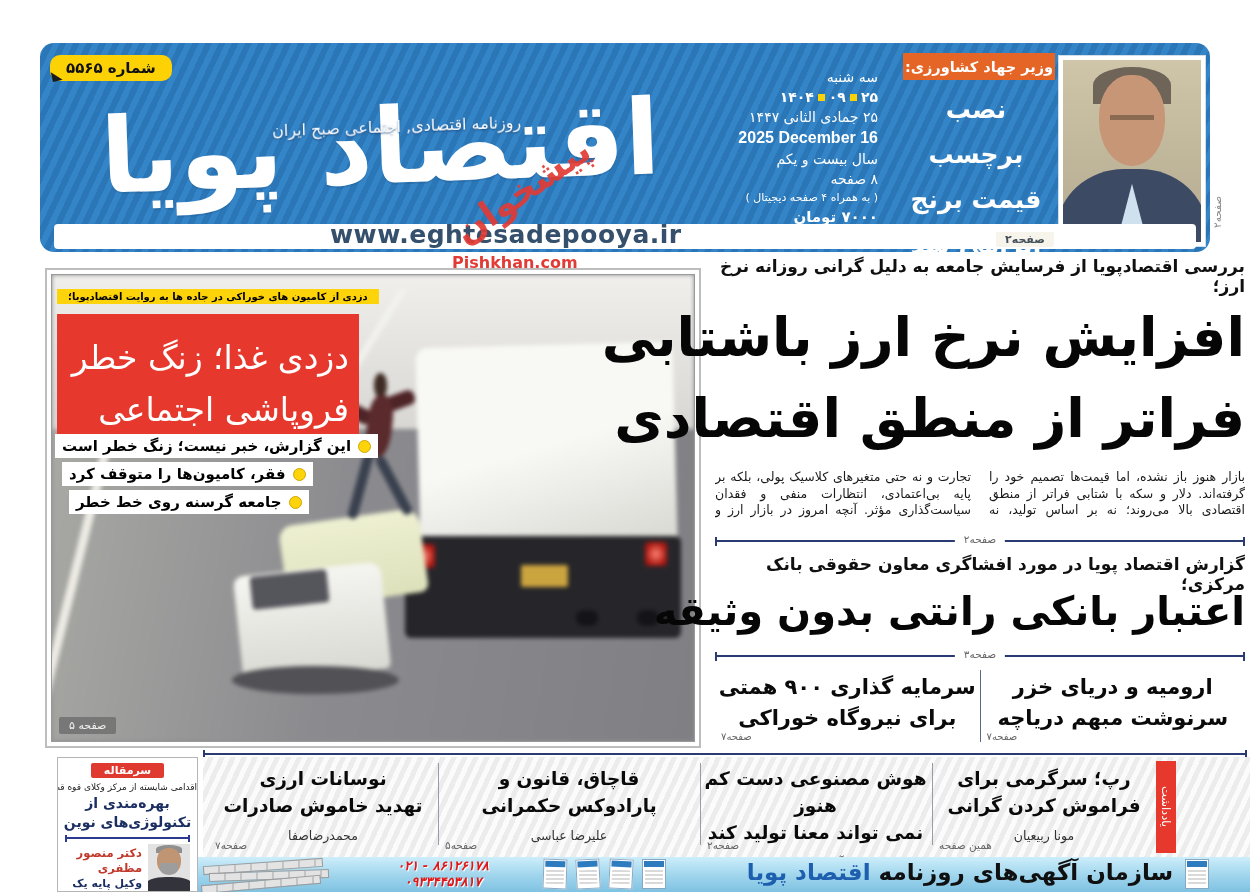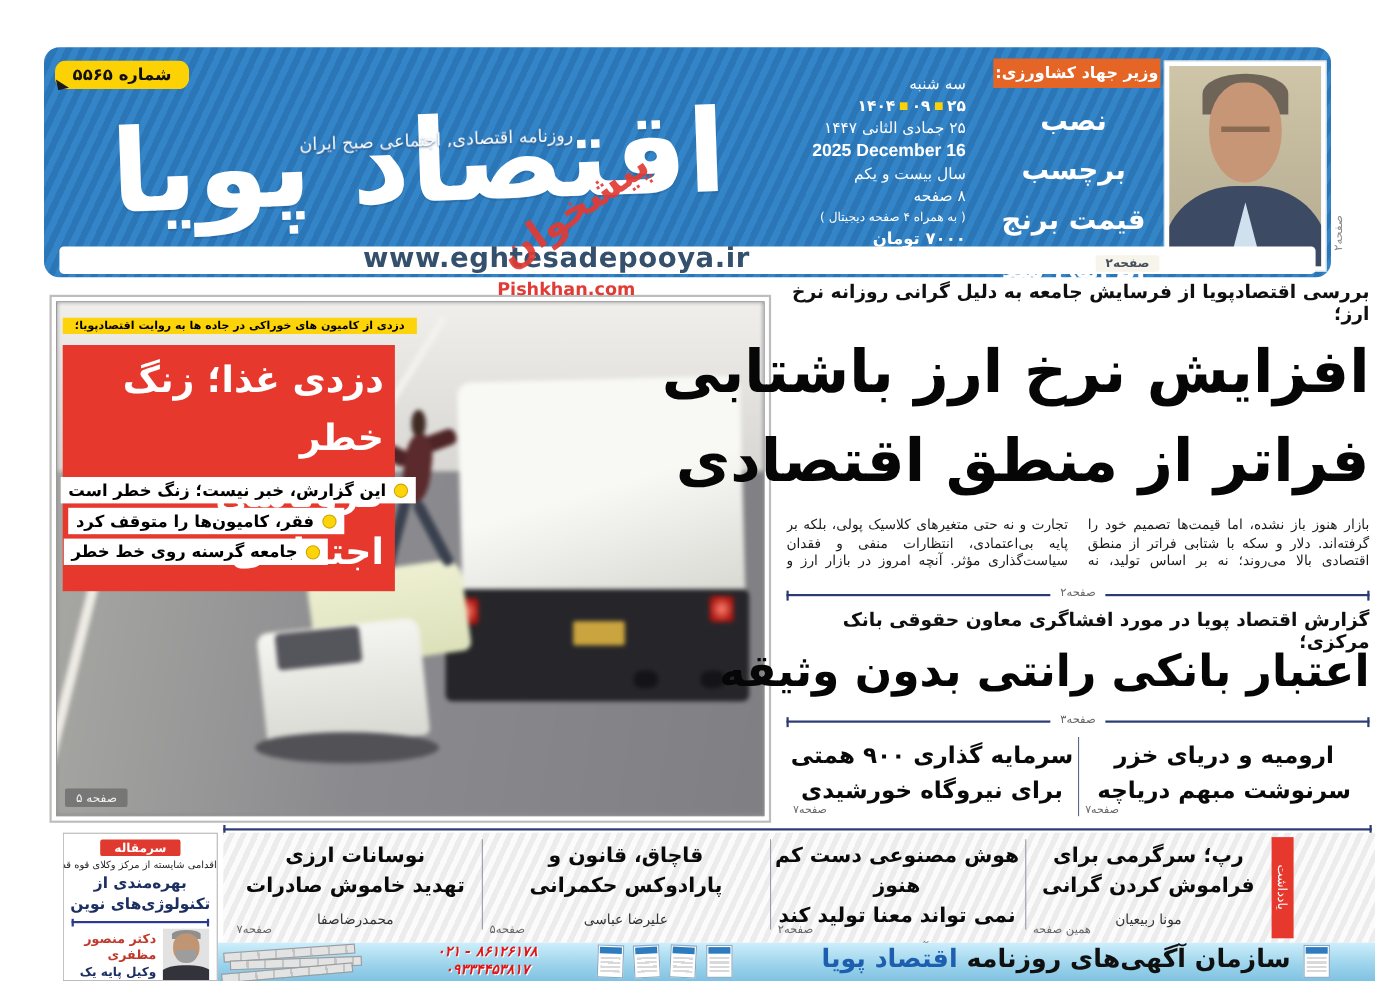--- a/index.html
+++ b/index.html
@@ -80,26 +80,26 @@
   .pickup-shadow { position:absolute; left:28%; top:84%; width:26%; height:6%; background:#515156; border-radius:50%; }
   .person { position:absolute; left:46.5%; top:19%; width:9%; height:35%; }
   .ps-head { position:absolute; left:40%; top:6%; width:24%; height:15%; background:#3f2b24; border-radius:50%; }
   .ps-torso { position:absolute; left:28%; top:19%; width:44%; height:38%; background:#5a2a2c; border-radius:40%; transform:rotate(7deg); }
   .ps-arm-l { position:absolute; left:-10%; top:26%; width:46%; height:9%; background:#4e2426; border-radius:6px; transform:rotate(26deg); }
   .ps-arm-r { position:absolute; right:-12%; top:18%; width:50%; height:9%; background:#4e2426; border-radius:6px; transform:rotate(-20deg); }
   .ps-leg-l { position:absolute; left:10%; top:52%; width:17%; height:44%; background:#39404e; border-radius:8px; transform:rotate(15deg); }
   .ps-leg-r { position:absolute; right:16%; top:55%; width:17%; height:40%; background:#39404e; border-radius:8px; transform:rotate(-28deg); }
   .ph-kicker { position:absolute; left:5px; top:14px; background:#fdd40a; color:#000; font-weight:bold;
     font-size:10px; padding:2px 11px; z-index:6; white-space:nowrap; }
-  .ph-headline { position:absolute; left:5px; top:39px; width:302px; background:#e7382d; color:#fff; font-weight:bold;
-    text-align:right; padding:6px 10px 10px 6px; font-size:33px; line-height:52px; z-index:6; }
+  .ph-headline { position:absolute; left:5px; top:39px; width:302px; background:#e7382d; color:#fff; font-weight:normal;
+    text-align:right; padding:18px 10px 10px 6px; font-size:33px; line-height:52px; z-index:6; }
   .ph-headline span { display:block; }
   .ph-bullet { position:absolute; background:#fff; display:flex; align-items:center; gap:7px; font-weight:bold;
     font-size:15px; padding:2px 7px; z-index:6; white-space:nowrap; height:24px; }
-  .ph-b1 { left:3px; top:159px; } .ph-b2 { left:10px; top:187px; } .ph-b3 { left:6px; top:215px; }
+  .ph-b1 { left:3px; top:159px; } .ph-b2 { left:10px; top:187px; } .ph-b3 { left:17px; top:215px; }
   .dot { width:13px; height:13px; border-radius:50%; background:#fdd40a; border:1px solid #cfa600; flex:0 0 auto; }
   .ph-page-label { position:absolute; left:7px; bottom:7px; background:rgba(112,112,112,.85); color:#f2f2f2;
     font-size:11px; padding:2px 10px; border-radius:2px; z-index:6; }
 
   
   .kicker { position:absolute; left:715px; width:530px; text-align:right; font-weight:bold; font-size:17px; color:#101010; }
   .lead-kicker { top:256px; }
   .lead-headline { position:absolute; left:715px; top:297px; width:530px; text-align:center; font-weight:bold;
     color:#060606; font-size:54px; line-height:81px; letter-spacing:-1px; white-space:nowrap; }
   .lead-headline span { display:block; }
@@ -296,21 +296,21 @@
 
   <div class="duo">
     <div class="duo-col">
       <span>ارومیه و دریای خزر</span>
       <span>سرنوشت مبهم دریاچه</span>
       <span class="duo-page">صفحه۷</span>
     </div>
     <div class="duo-div"></div>
     <div class="duo-col">
       <span>سرمایه گذاری ۹۰۰ همتی</span>
-      <span>برای نیروگاه خورشیدی</span>
+      <span>برای نیروگاه خوراکی</span>
       <span class="duo-page">صفحه۷</span>
     </div>
   </div>
 
   <div class="strip-rule"></div>
   <div class="notes-strip">
     <div class="notes-tab">یادداشت</div>
 
     <div class="note-col nc1">
       <div class="note-headline">

